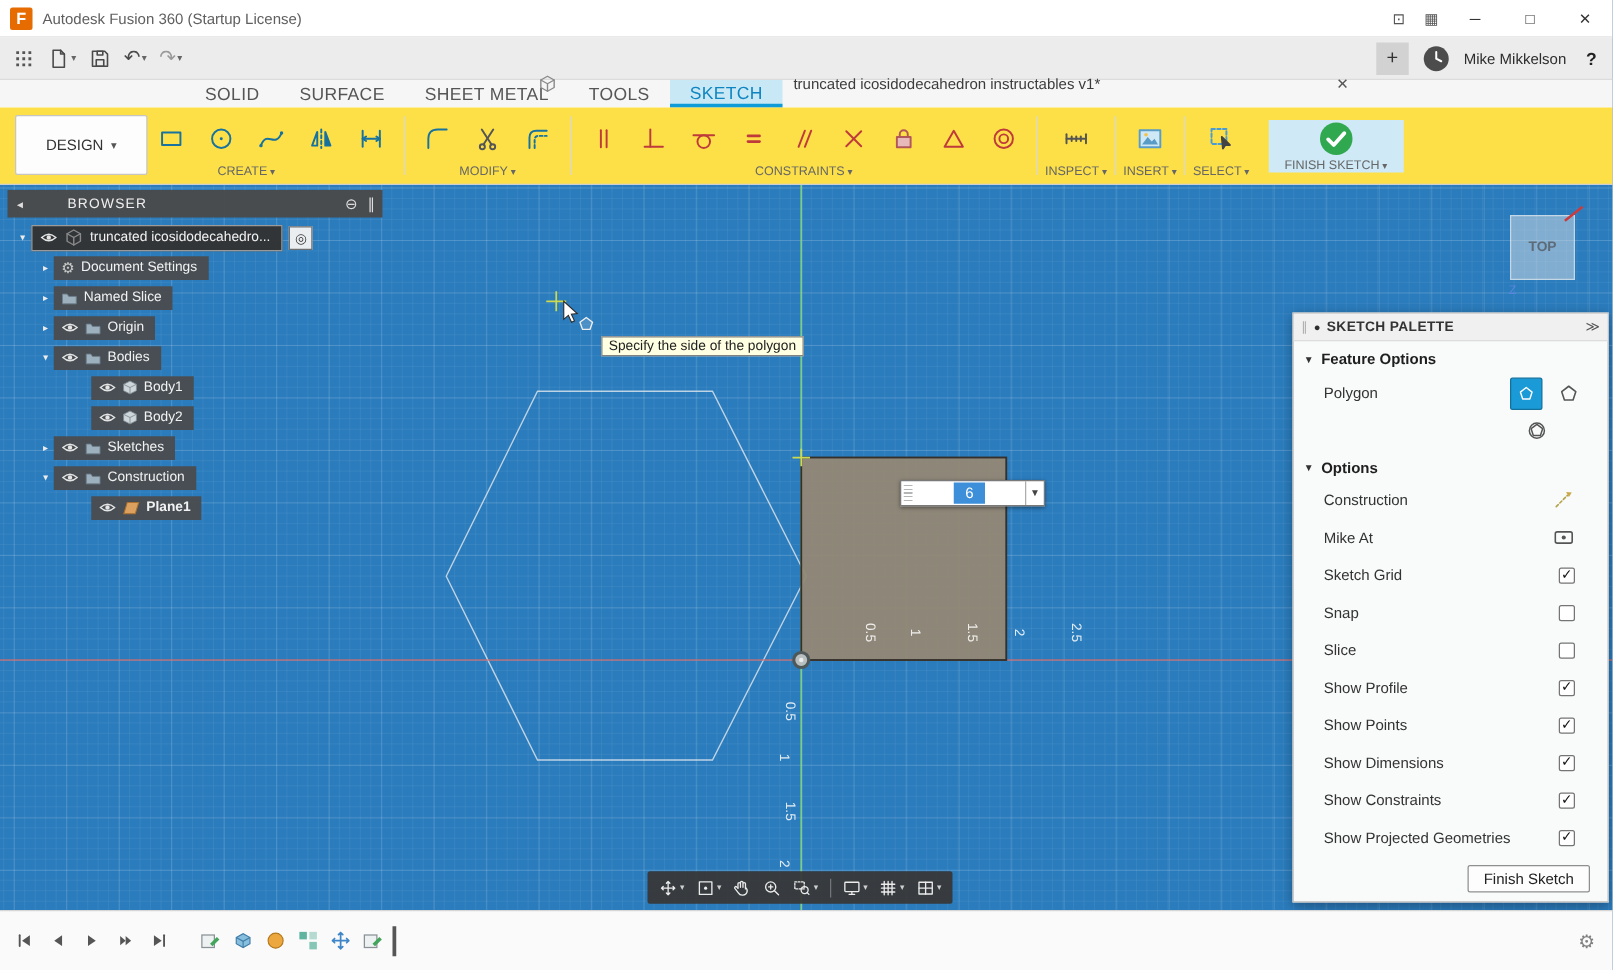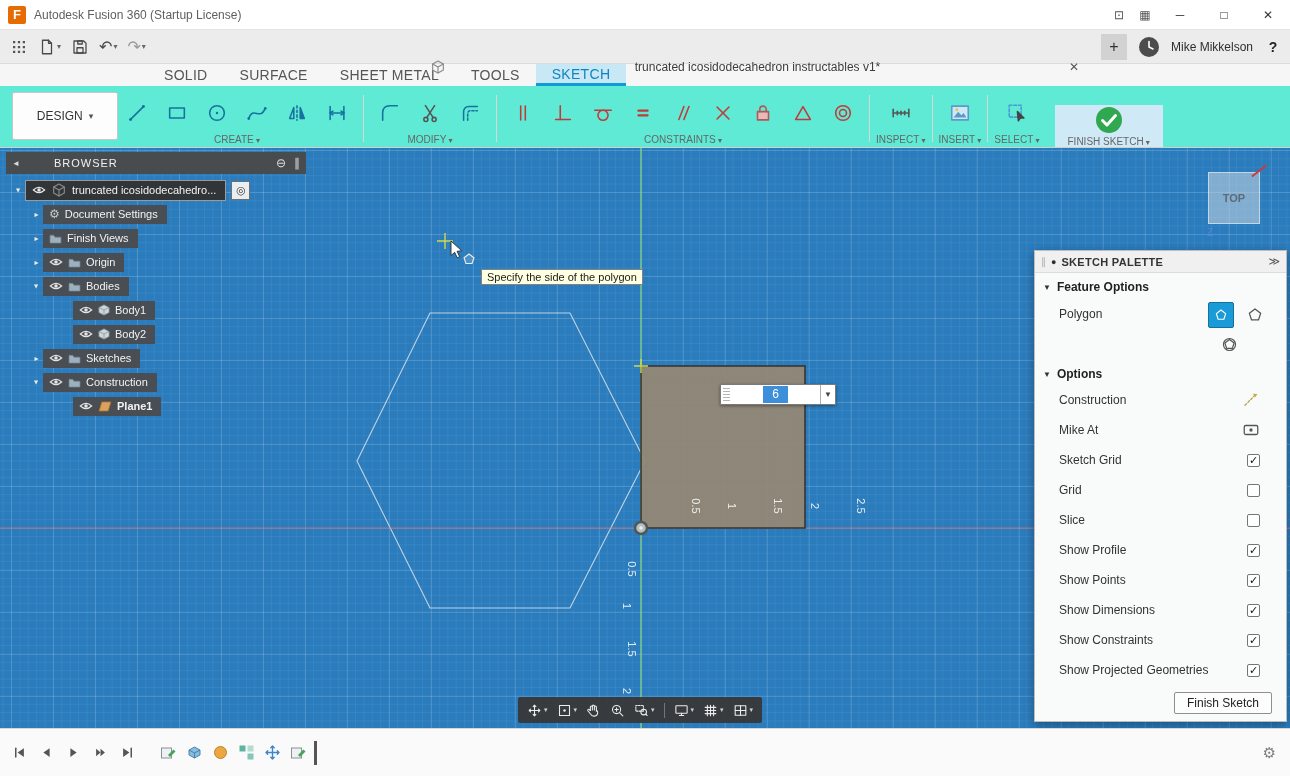--- a/index.html
+++ b/index.html
@@ -27,21 +27,21 @@
   .tab-close { width:22px; text-align:center; color:#555; font-size:12px; }
   .qb-right { position:absolute; right:8px; top:0; height:34px; display:flex; align-items:center; gap:11px; }
   .plus-tile { width:26px; height:26px; background:#d2d2d2; color:#333; font-size:16px; display:flex; align-items:center; justify-content:center; }
   .user-name { font-size:12px; color:#2e2e2e; }
   .help-q { font-size:14px; font-weight:bold; color:#222; width:18px; text-align:center; }
 
   
   .tabrow { height:22px; background:#f6f6f6; display:flex; align-items:stretch; padding-left:148px; }
   .rtab { padding:0 16px; font-size:14px; color:#555; display:flex; align-items:center; letter-spacing:.3px; }
   .rtab.active { background:#c9e8f6; color:#0f85c0; border-bottom:3px solid #0f9ad8; }
-  .toolrow { position:relative; height:62px; background:#5eead4; border-bottom:1px solid #cfcfcf; display:flex; align-items:flex-end; padding-left:112px; }
+  .toolrow { position:relative; height:62px; background:#fde047; border-bottom:1px solid #cfcfcf; display:flex; align-items:center; padding-left:72px; }
   .design-btn { position:absolute; left:12px; top:6px; width:106px; height:48px; background:#fdfdfd; border:1px solid #c6c6c6;
                 border-radius:2px; display:flex; align-items:center; justify-content:center; font-size:12px; color:#333; }
   .design-btn::after { content:" ▾"; font-size:9px; color:#555; margin-left:6px; }
   .rgroups { display:flex; align-items:stretch; }
   .rgroup { display:flex; flex-direction:column; padding:3px 5px 2px; }
   .rgroup-icons { display:flex; align-items:center; justify-content:center; height:40px; }
   .tool-btn { width:40px; height:38px; display:flex; align-items:center; justify-content:center; }
   .group-label { text-align:center; font-size:10px; color:#666; margin-top:1px; }
   .group-label::after { content:" ▾"; font-size:8px; }
   .rdiv { width:1px; background:#d8d8d8; margin:5px 1px; }
@@ -532,21 +532,21 @@
           </span>
         </div>
         <div class="b-row" style="padding-left: 24px;">
           <span class="b-arrow">▸</span>
           <span class="chip">
             <span class="ic">
               <svg width="13" height="11" viewBox="0 0 14 12">
                 <path d="M1 2.5h4l1.5 2H13V11H1Z" fill="#9db0bd" stroke="#6d7f8c" stroke-width="0.8"></path>
               </svg>
             </span>
-            <span>Finish Views</span>
+            <span>Named Slice</span>
           </span>
         </div>
         <div class="b-row" style="padding-left: 24px;">
           <span class="b-arrow">▸</span>
           <span class="chip">
             <span class="ic">
               <svg width="14" height="10" viewBox="0 0 16 11" fill="none" stroke="#e4e4e4" stroke-width="1.3">
                 <path d="M1.5 5.5Q8 -0.5 14.5 5.5 8 11.5 1.5 5.5Z"></path>
                 <circle cx="8" cy="5.5" r="2" fill="#e4e4e4" stroke="none"></circle>
               </svg>
@@ -732,21 +732,21 @@
                   <circle cx="12" cy="12" r="2.2" fill="#555" stroke="none"></circle>
                 </svg>
               </span>
             </span>
           </div>
           <div class="opt-row">
             <span>Sketch Grid</span>
             <span class="cb">✓</span>
           </div>
           <div class="opt-row">
-            <span>Grid</span>
+            <span>Snap</span>
             <span class="cb"></span>
           </div>
           <div class="opt-row">
             <span>Slice</span>
             <span class="cb"></span>
           </div>
           <div class="opt-row">
             <span>Show Profile</span>
             <span class="cb">✓</span>
           </div>

